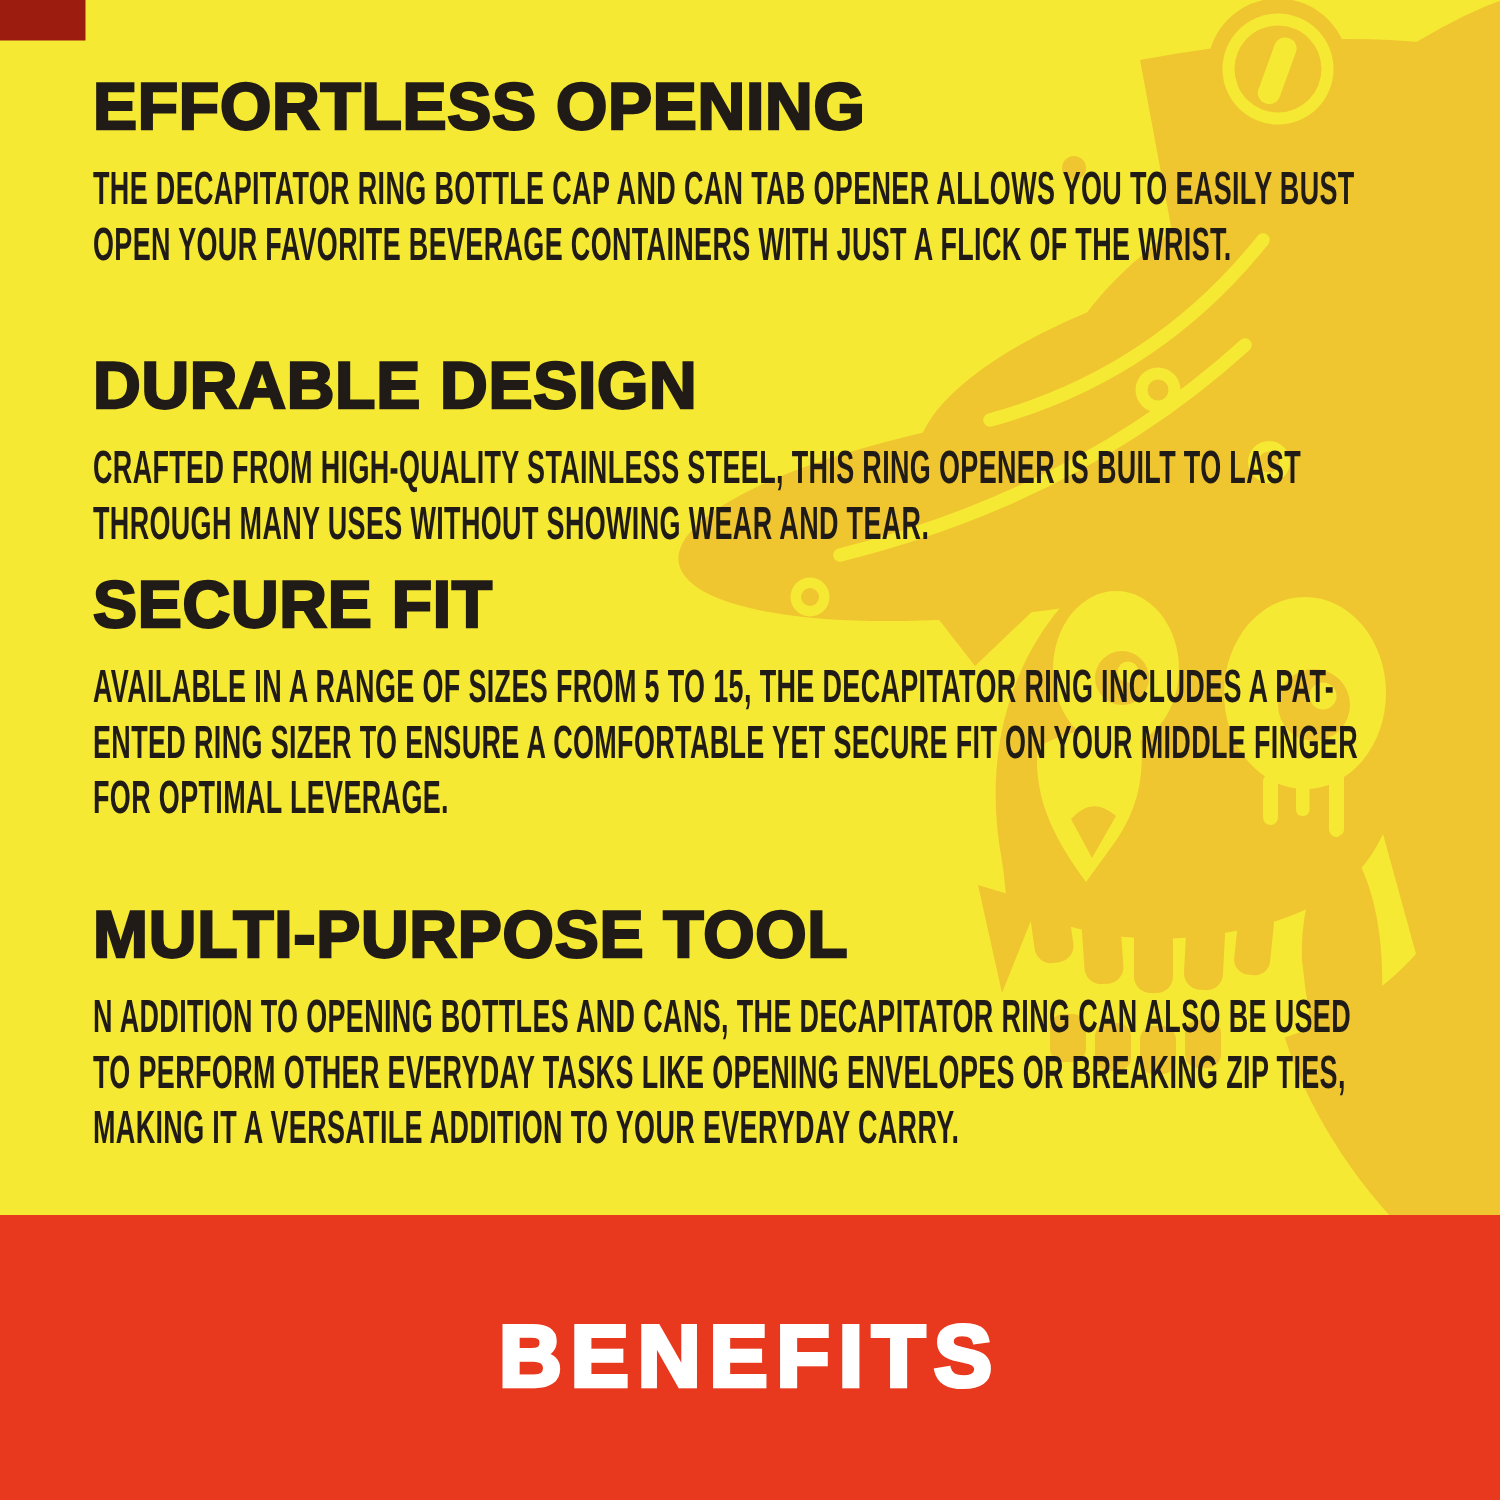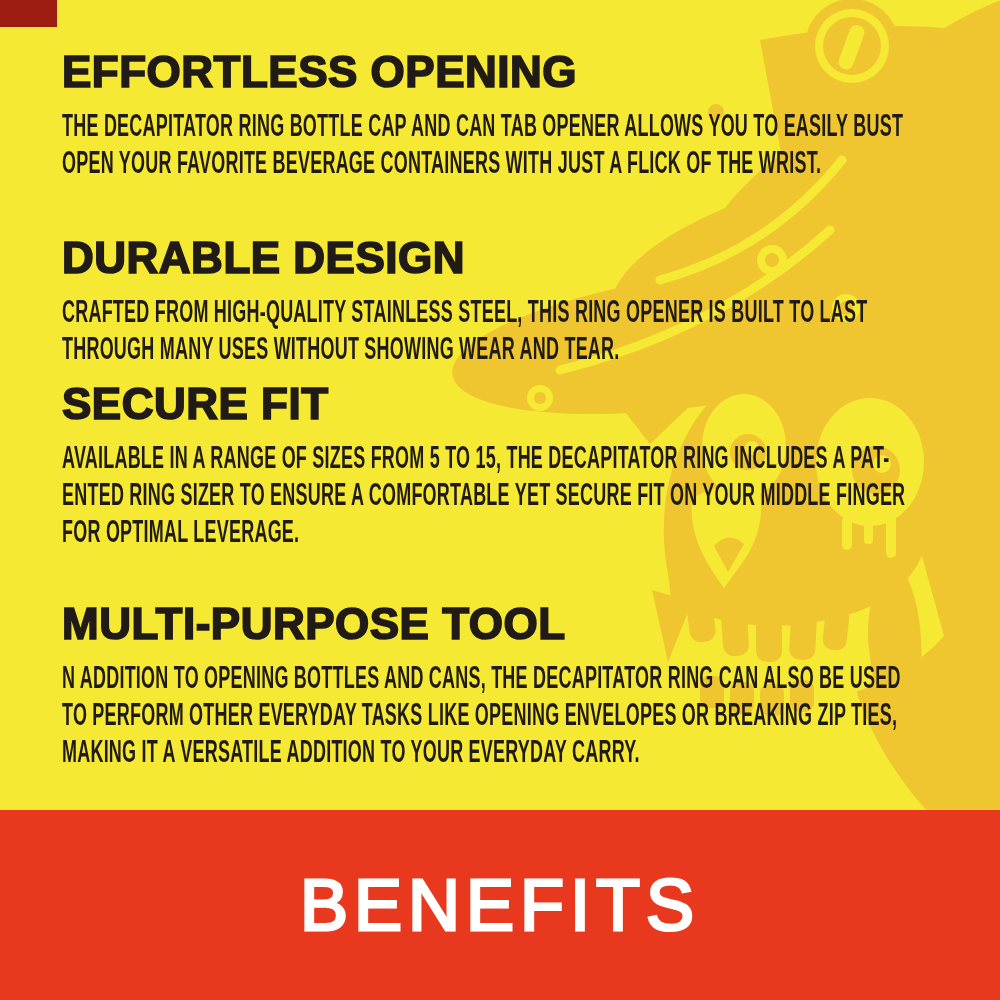--- a/index.html
+++ b/index.html
@@ -31,21 +31,21 @@
     font-family:"Liberation Sans",sans-serif;
   }
   
   .banner{
     position:absolute;left:0;top:810px;width:1000px;height:190px;z-index:2;
     background:var(--banner,#E8391F);
     display:flex;align-items:center;justify-content:center;
   }
   .banner span{
     color:var(--banner_text,#FFFFFF);
-    font-size:72px;font-weight:400;letter-spacing:6px;line-height:1;
+    font-size:58px;font-weight:700;letter-spacing:6px;line-height:1;
     -webkit-text-stroke:3px var(--banner_text,#FFFFFF);
     font-family:"Liberation Sans",sans-serif;
   }
 </style>
 </head>
 <body>
 
 <div class="stage">
 
   <svg class="illus" viewBox="0 0 1000 812" aria-hidden="true">

